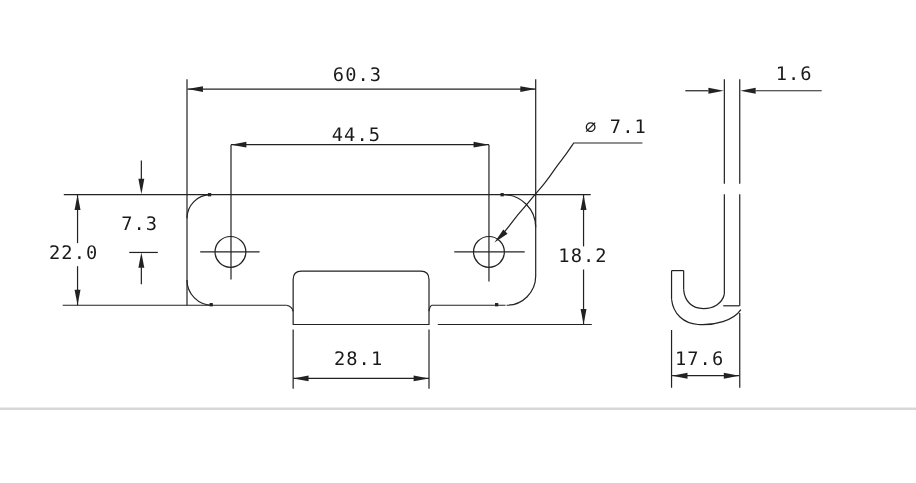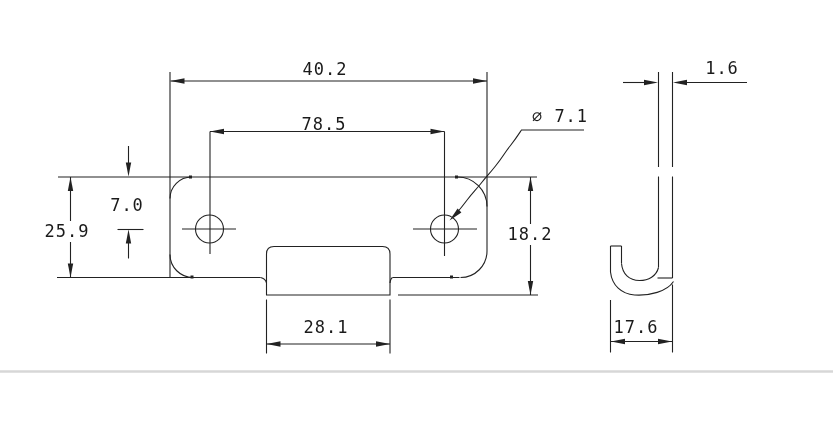--- a/index.html
+++ b/index.html
@@ -132,22 +132,22 @@
       <path class="lw" d="M610.5 300 V352.5"></path>
       <path class="lw" d="M672.5 284.5 V352.5"></path>
       <path class="lw" d="M611 341.5 H672"></path>
       <polygon class="ar" points="611,341.5 625,338.8 625,344.3"></polygon>
       <polygon class="ar" points="672,341.5 658,338.8 658,344.3"></polygon>
     </g>
 
     <line class="divider" x1="0" y1="371.5" x2="833" y2="371.5"></line>
   </svg>
 
-  <div class="dim-label" style="left:325px;top:69px">40.2</div>
-  <div class="dim-label" style="left:324px;top:124px">78.5</div>
+  <div class="dim-label" style="left:325px;top:69px">60.3</div>
+  <div class="dim-label" style="left:324px;top:124px">44.5</div>
   <div class="dim-label" style="left:560px;top:116px">∅ 7.1</div>
-  <div class="dim-label" style="left:127px;top:205px">7.0</div>
-  <div class="dim-label" style="left:67px;top:231px">25.9</div>
+  <div class="dim-label" style="left:127px;top:205px">7.3</div>
+  <div class="dim-label" style="left:67px;top:231px">22.0</div>
   <div class="dim-label" style="left:530px;top:234px">18.2</div>
   <div class="dim-label" style="left:326px;top:327px">28.1</div>
   <div class="dim-label" style="left:722px;top:68px">1.6</div>
   <div class="dim-label" style="left:636px;top:327px">17.6</div>
 </div>
 
 </body></html>

